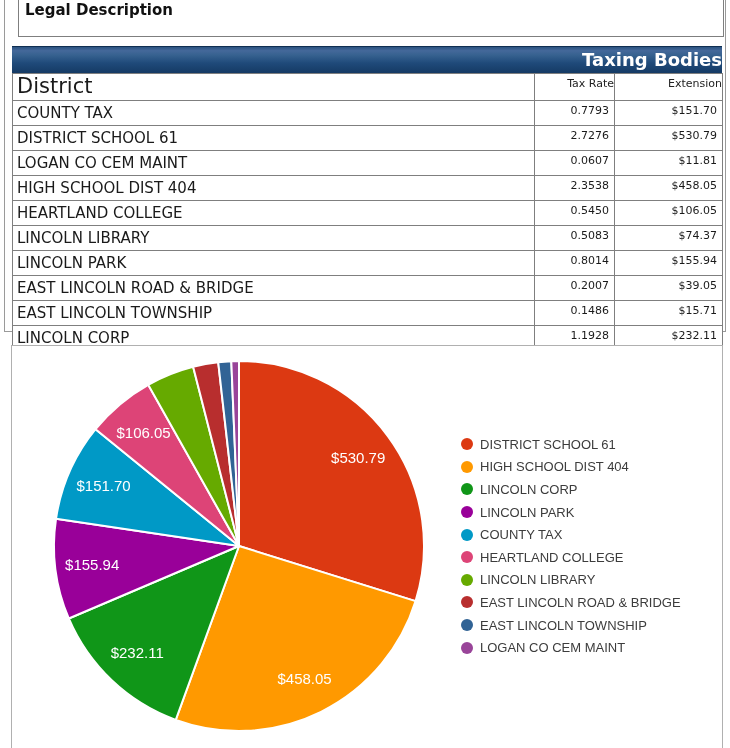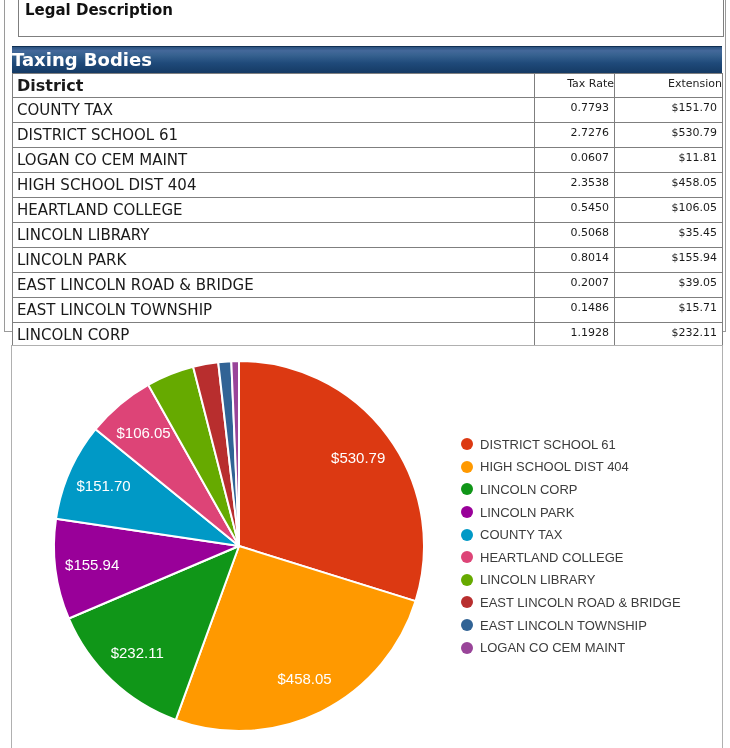--- a/index.html
+++ b/index.html
@@ -14,32 +14,32 @@
     position:absolute; left:13px; top:0; width:706px; height:38px;
     border:1px solid #7f7f7f; background:#fff;
   }
   .legal-title { font-weight:bold; font-size:15px; color:#111; padding:2px 0 0 6px; line-height:17px; white-space:nowrap; }
   .legal-value { font-size:15px; color:#222; padding-left:11px; line-height:17px; white-space:nowrap; }
 
   .tb-bar {
     position:absolute; left:7px; top:47px; width:710px; height:27px;
     background:linear-gradient(180deg,#2b5380 0%,#44689a 14%,#36618f 32%,#1f4a7a 62%,#153a64 100%);
     border-top:1px solid #102f52;
-    color:#ffffff; font-weight:bold; font-size:18px; text-align:left; line-height:26px;
+    color:#ffffff; font-weight:bold; font-size:18px; text-align:right; line-height:26px;
   }
 
   .tax-table {
     position:absolute; left:7px; top:74px; width:710px;
     border-collapse:collapse; table-layout:fixed; background:#fff;
   }
   .tax-table th, .tax-table td { border:1px solid #7f7f7f; overflow:hidden; white-space:nowrap; }
   .col-district { width:522px; }
   .col-rate     { width:80px;  }
   .col-ext      { width:108px; }
-  th.h-district { height:24px; font-weight:bold; font-size:16px; text-align:left; vertical-align:bottom; padding:0 0 2px 4px; }
+  th.h-district { height:24px; font-weight:normal; font-size:21px; text-align:left; vertical-align:bottom; padding:0 0 2px 4px; }
   th.h-num      { font-weight:normal; font-size:11px; text-align:right; vertical-align:top; padding:3px 0 0 3px; color:#222; }
   td.d-name { height:22px; font-size:15px; text-align:left; vertical-align:middle; padding:0 0 1px 4px; }
   td.d-num  { font-size:11px; text-align:right; vertical-align:top; padding:3px 5px 8px 0; }
   tr.total-row td { height:20px; }
   td.t-label { font-size:17px; font-weight:bold; text-align:right; vertical-align:middle; padding-right:3px; color:#14532d; }
   td.t-num   { font-size:13px; font-weight:bold; text-align:right; vertical-align:top; padding:3px 5px 0 6px; color:#111; }
 
   .chart-box {
     position:absolute; left:11px; top:345px; width:712px; height:410px;
     border:1px solid #b0b0b0; background:#fff;
@@ -102,22 +102,22 @@
           <td class="d-num">2.3538</td>
           <td class="d-num">$458.05</td>
         </tr>
         <tr>
           <td class="d-name">HEARTLAND COLLEGE</td>
           <td class="d-num">0.5450</td>
           <td class="d-num">$106.05</td>
         </tr>
         <tr>
           <td class="d-name">LINCOLN LIBRARY</td>
-          <td class="d-num">0.5068</td>
-          <td class="d-num">$35.45</td>
+          <td class="d-num">0.5083</td>
+          <td class="d-num">$74.37</td>
         </tr>
         <tr>
           <td class="d-name">LINCOLN PARK</td>
           <td class="d-num">0.8014</td>
           <td class="d-num">$155.94</td>
         </tr>
         <tr>
           <td class="d-name">EAST LINCOLN ROAD &amp; BRIDGE</td>
           <td class="d-num">0.2007</td>
           <td class="d-num">$39.05</td>

